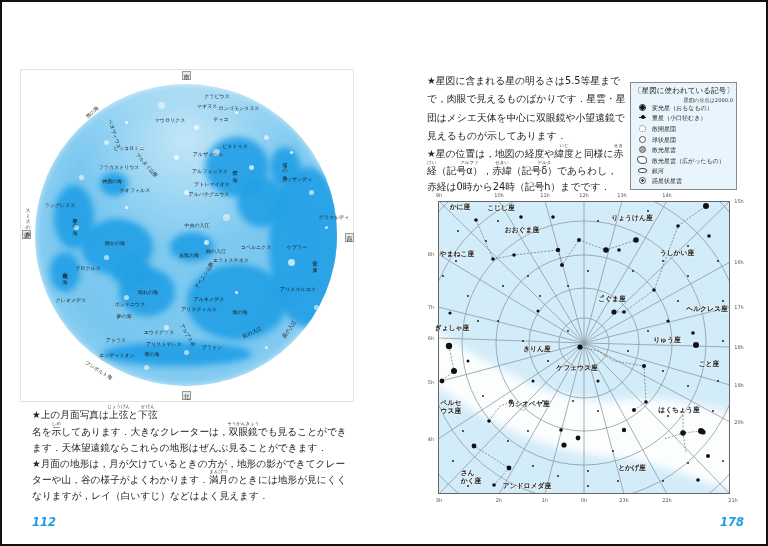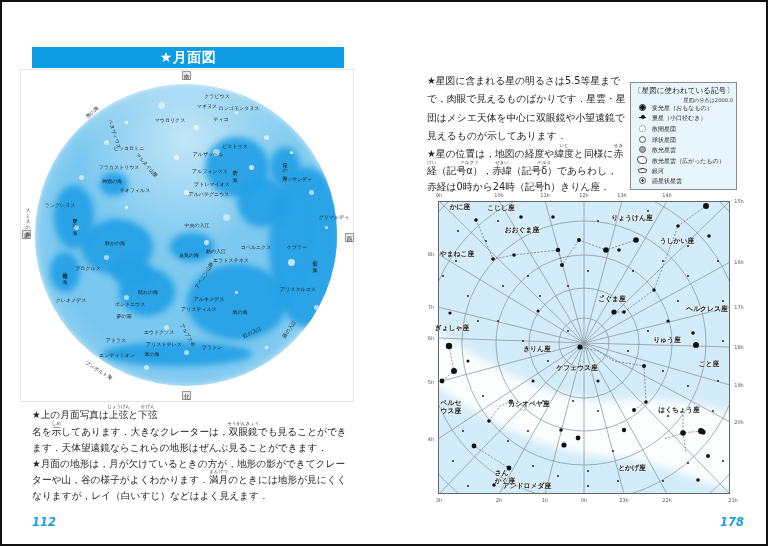--- a/index.html
+++ b/index.html
@@ -58,21 +58,20 @@
   .const-label{position:absolute;font-size:6.8px;line-height:7.5px;color:#1a1a1a;white-space:pre;transform:translate(-50%,-50%);font-weight:bold;
     text-shadow:0 0 2px #fff,0 0 2px #fff;}
   .axis-label{position:absolute;font-size:5px;line-height:5px;color:#555;white-space:nowrap;transform:translate(-50%,-50%);}
   .overlay{position:absolute;left:0;top:0;width:768px;height:546px;pointer-events:none;}
 </style>
 </head>
 <body>
 
 <div id="page">
 
-  <div class="title-bar" style="left:30px;top:45px;width:312px;">★月面図</div>
 
   <div class="moon-panel"></div>
 
   <div class="moon">
     <div class="mare" style="left:170px;top:53px;width:64px;height:60px;"></div>
     <div class="mare" style="left:235px;top:63px;width:30px;height:40px;"></div>
     <div class="mare" style="left:234px;top:83px;width:76px;height:160px;"></div>
     <div class="mare" style="left:152px;top:180px;width:100px;height:76px;"></div>
     <div class="mare" style="left:84px;top:184px;width:56px;height:48px;"></div>
     <div class="mare" style="left:46px;top:135px;width:72px;height:56px;"></div>
@@ -159,21 +158,21 @@
   <div class="page-num" style="left:30px;">112</div>
 
 
   <div class="right-text">
       <div class="tline" style="top: 73px;"><span>★星図に含まれる星の明るさは5.5等星まで</span></div>
       <div class="tline" style="top: 91px;"><span>で，肉眼で見えるものばかりです．星雲・星</span></div>
       <div class="tline" style="top: 110px;"><span>団はメシエ天体を中心に双眼鏡や小望遠鏡で</span></div>
       <div class="tline" style="top: 128px;"><span>見えるものが示してあります．</span></div>
       <div class="tline" style="top: 146px;"><span>★星の位置は，地図の経度や</span><span class="rb"><span>緯度</span><span class="rt">いど</span></span><span>と同様に</span><span class="rb"><span>赤</span><span class="rt">せき</span></span></div>
       <div class="tline" style="top: 163px;"><span class="rb"><span>経</span><span class="rt">けい</span></span><span>（記号</span><span class="rb"><span>α</span><span class="rt">アルファ</span></span><span>），</span><span class="rb"><span>赤緯</span><span class="rt">せきい</span></span><span>（記号</span><span class="rb"><span>δ</span><span class="rt">デルタ</span></span><span>）であらわし，</span></div>
-      <div class="tline" style="top: 179px;"><span>赤経は0時から24時（記号h）きりん座．</span></div>
+      <div class="tline" style="top: 179px;"><span>赤経は0時から24時（記号h）までです．</span></div>
     </div>
 
   <div class="legend">
     <div class="legend-title">〔星図に使われている記号〕</div>
     <div class="legend-note">星図の分点は2000.0</div>
     <div id="legend-rows">
         <div class="legend-row" style="top: 20px;">
           <span class="sym sym-variable-star-icon"></span>
           <span class="lbl">変光星（おもなもの）</span>
         </div>
@@ -359,34 +358,34 @@
         </g>
     </svg>
   </div>
 
   <div class="overlay">
       <div class="const-label" style="left: 458px; top: 206px;">かに座</div>
       <div class="const-label" style="left: 499px; top: 207px;">こじし座</div>
       <div class="const-label" style="left: 520px; top: 229px;">おおぐま座</div>
       <div class="const-label" style="left: 455px; top: 253px;">やまねこ座</div>
       <div class="const-label" style="left: 630px; top: 217px;">りょうけん座</div>
-      <div class="const-label" style="left: 675px; top: 240px;">うしかい座</div>
+      <div class="const-label" style="left: 675px; top: 252px;">うしかい座</div>
       <div class="const-label" style="left: 610px; top: 298px;">こぐま座</div>
       <div class="const-label" style="left: 705px; top: 308px;">ヘルクレス座</div>
       <div class="const-label" style="left: 450px; top: 327px;">ぎょしゃ座</div>
       <div class="const-label" style="left: 535px; top: 348px;">きりん座</div>
       <div class="const-label" style="left: 665px; top: 339px;">りゅう座</div>
       <div class="const-label" style="left: 575px; top: 367px;">ケフェウス座</div>
       <div class="const-label" style="left: 707px; top: 363px;">こと座</div>
       <div class="const-label" style="left: 527px; top: 403px;">カシオペヤ座</div>
       <div class="const-label" style="left: 449px; top: 405px;">ペルセ
 ウス座</div>
       <div class="const-label" style="left: 677px; top: 409px;">はくちょう座</div>
       <div class="const-label" style="left: 630px; top: 467px;">とかげ座</div>
-      <div class="const-label" style="left: 469px; top: 475px; margin-left: 34px;">さん
+      <div class="const-label" style="left: 469px; top: 475px;">さん
 かく座</div>
       <div class="const-label" style="left: 525px; top: 485px;">アンドロメダ座</div>
     </div>
   <div class="overlay">
       <div class="axis-label" style="left: 437px; top: 193px;">9h</div>
       <div class="axis-label" style="left: 497px; top: 193px;">10h</div>
       <div class="axis-label" style="left: 543px; top: 193px;">11h</div>
       <div class="axis-label" style="left: 582px; top: 193px;">12h</div>
       <div class="axis-label" style="left: 620px; top: 193px;">13h</div>
       <div class="axis-label" style="left: 665px; top: 193px;">14h</div>

